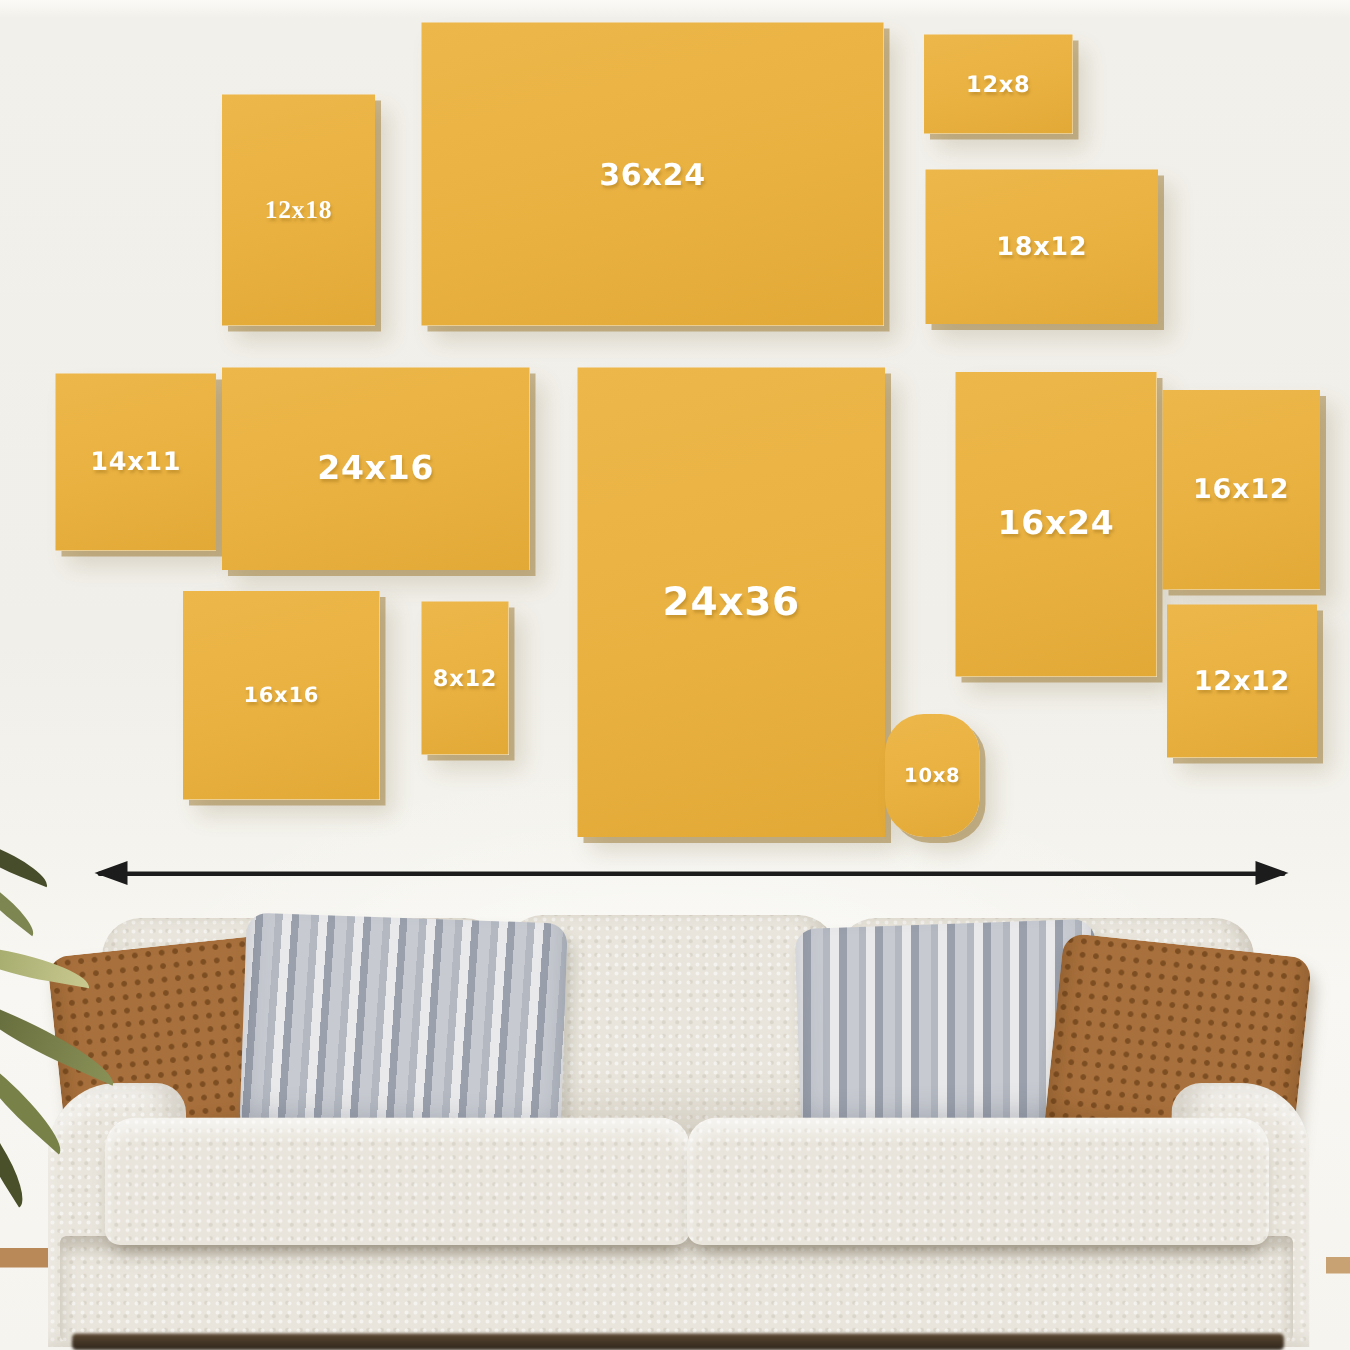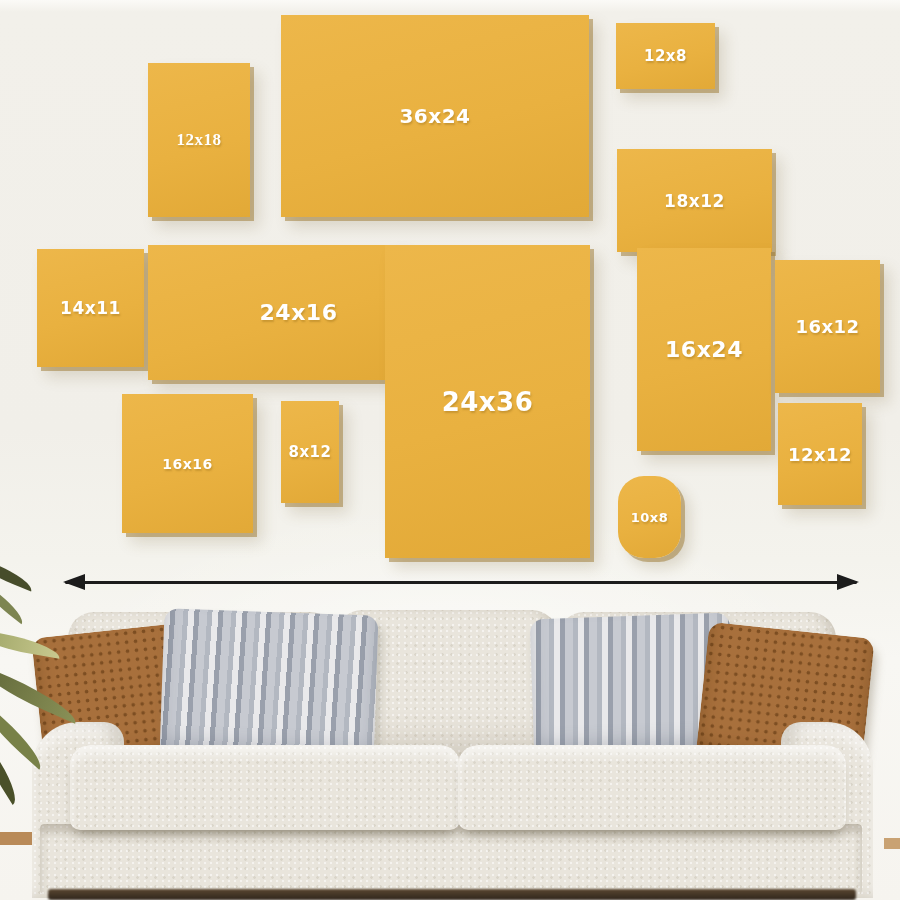--- a/index.html
+++ b/index.html
@@ -97,48 +97,48 @@
   <div id="frames-layer">
       <div class="frame" style="left: 148px; top: 63px; width: 102px; height: 154px; font-size: 17px; font-family: Liberation Serif, serif;">
         <span class="frame-label">12x18</span>
       </div>
       <div class="frame" style="left: 281px; top: 15px; width: 308px; height: 202px; font-size: 20px;">
         <span class="frame-label">36x24</span>
       </div>
       <div class="frame" style="left: 616px; top: 23px; width: 99px; height: 66px; font-size: 15px;">
         <span class="frame-label">12x8</span>
       </div>
-      <div class="frame" style="left: 617px; top: 113px; width: 155px; height: 103px; font-size: 17px; margin-top: 36px;">
+      <div class="frame" style="left: 617px; top: 113px; width: 155px; height: 103px; font-size: 17px;">
         <span class="frame-label">18x12</span>
       </div>
       <div class="frame" style="left: 13px; top: 249px; width: 107px; height: 118px; font-size: 17px; margin-left: 24px;">
         <span class="frame-label">14x11</span>
       </div>
-      <div class="frame" style="left: 148px; top: 245px; width: 205px; height: 135px; font-size: 22px; padding-left: 48px;">
+      <div class="frame" style="left: 148px; top: 245px; width: 205px; height: 135px; font-size: 22px;">
         <span class="frame-label">24x16</span>
       </div>
       <div class="frame" style="left: 385px; top: 245px; width: 205px; height: 313px; font-size: 26px;">
         <span class="frame-label">24x36</span>
       </div>
       <div class="frame" style="left: 617px; top: 248px; width: 134px; height: 203px; font-size: 22px; margin-left: 20px;">
         <span class="frame-label">16x24</span>
       </div>
       <div class="frame" style="left: 775px; top: 260px; width: 105px; height: 133px; font-size: 18px;">
         <span class="frame-label">16x12</span>
       </div>
       <div class="frame" style="left: 122px; top: 394px; width: 131px; height: 139px; font-size: 14px;">
         <span class="frame-label">16x16</span>
       </div>
       <div class="frame" style="left: 281px; top: 401px; width: 58px; height: 102px; font-size: 15px;">
         <span class="frame-label">8x12</span>
       </div>
-      <div class="frame" style="left: 618px; top: 476px; width: 63px; height: 82px; font-size: 13px; border-radius: 26px;">
+      <div class="frame" style="left: 590px; top: 476px; width: 63px; height: 82px; font-size: 13px; border-radius: 26px;">
         <span class="frame-label">10x8</span>
       </div>
-      <div class="frame" style="left: 778px; top: 403px; width: 84px; height: 102px; font-size: 18px;">
+      <div class="frame" style="left: 778px; top: 403px; width: 100px; height: 102px; font-size: 18px;">
         <span class="frame-label">12x12</span>
       </div>
     </div>
 
   <div class="measure-line">
     <span class="arrowhead left"></span>
     <span class="arrowhead right"></span>
   </div>
 
   <div>

